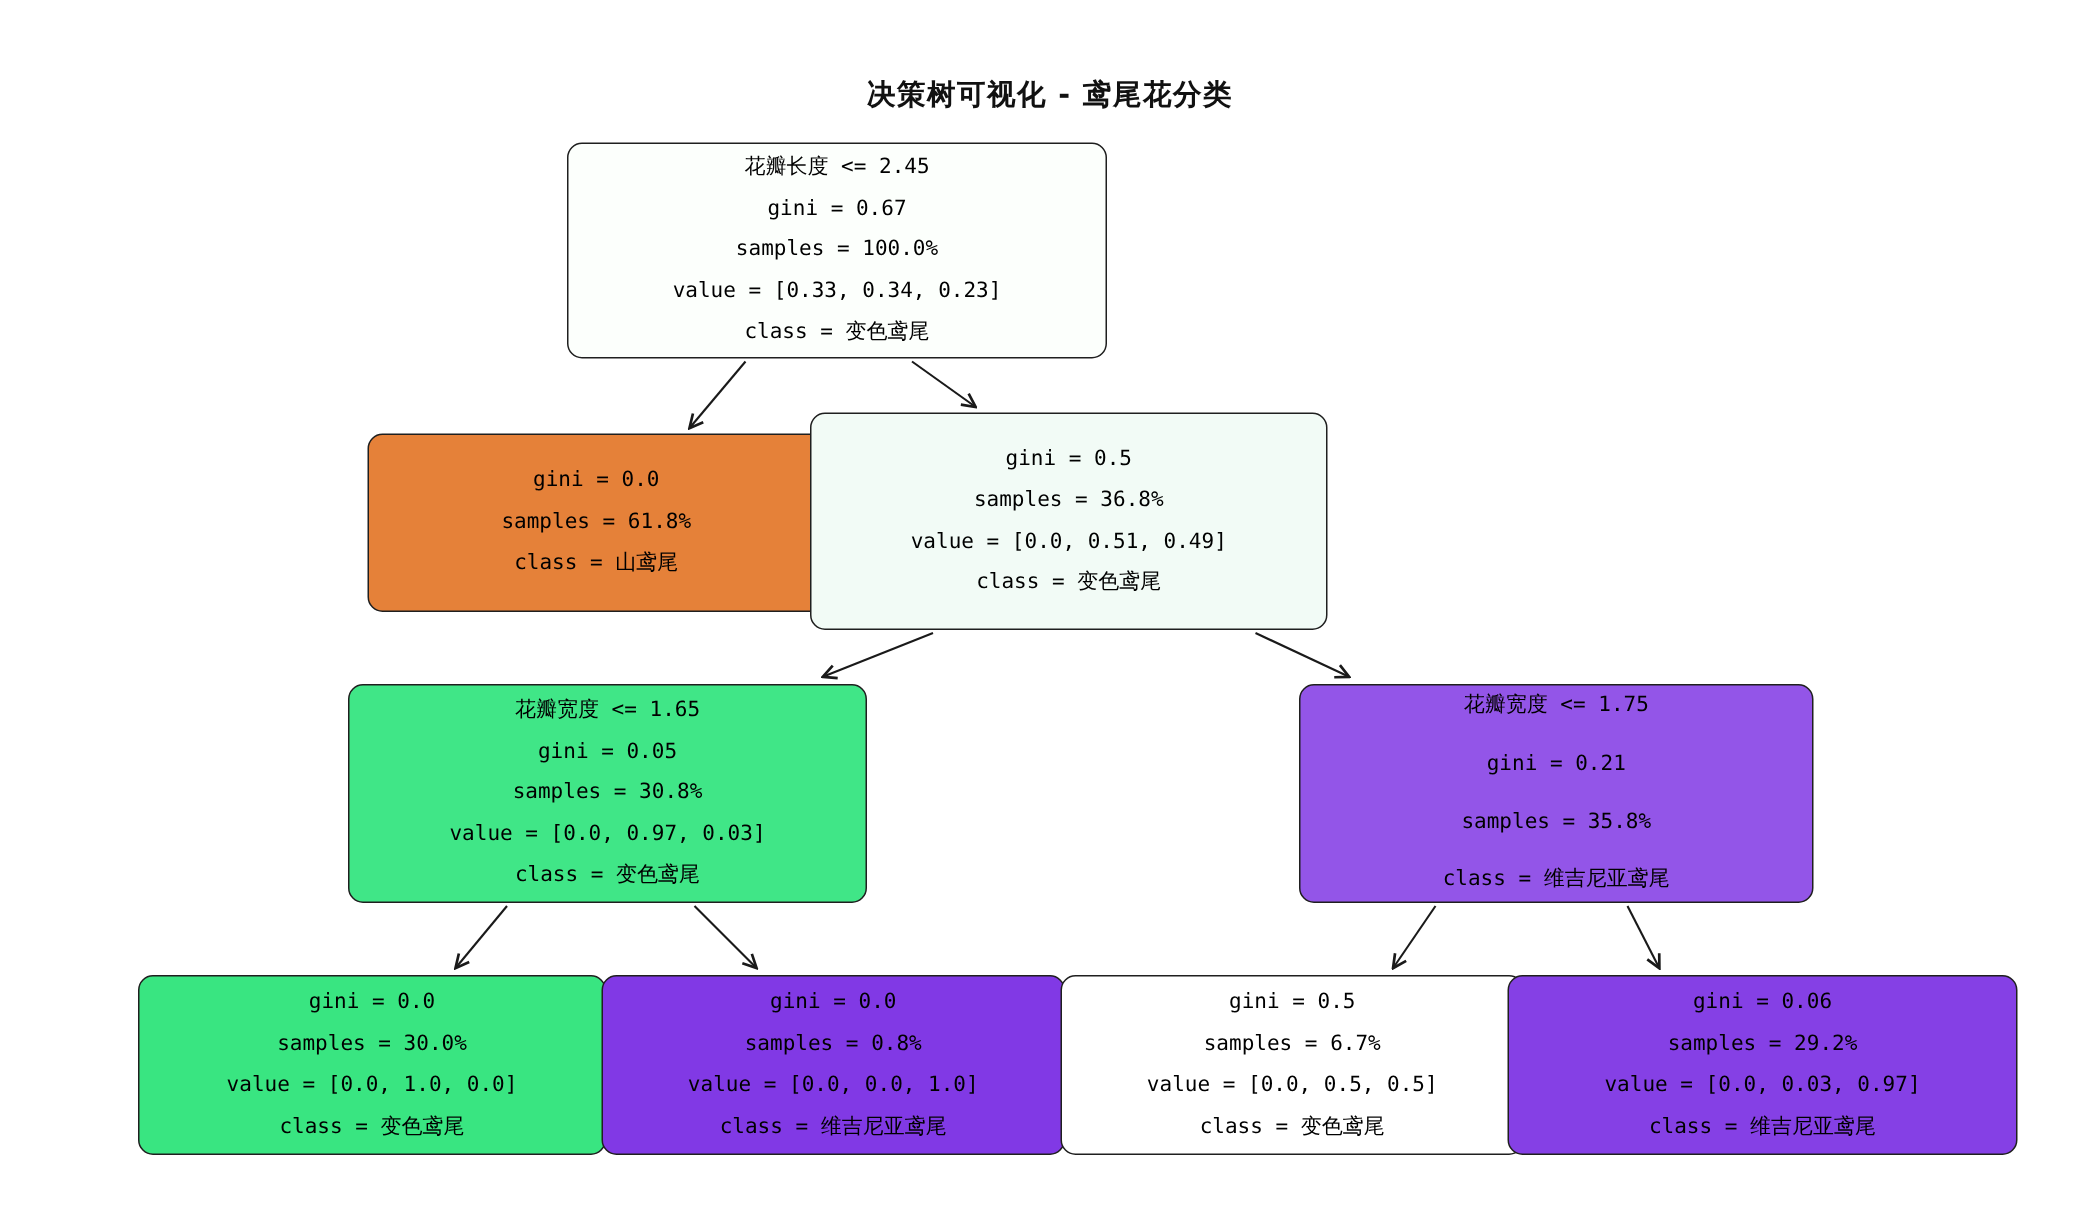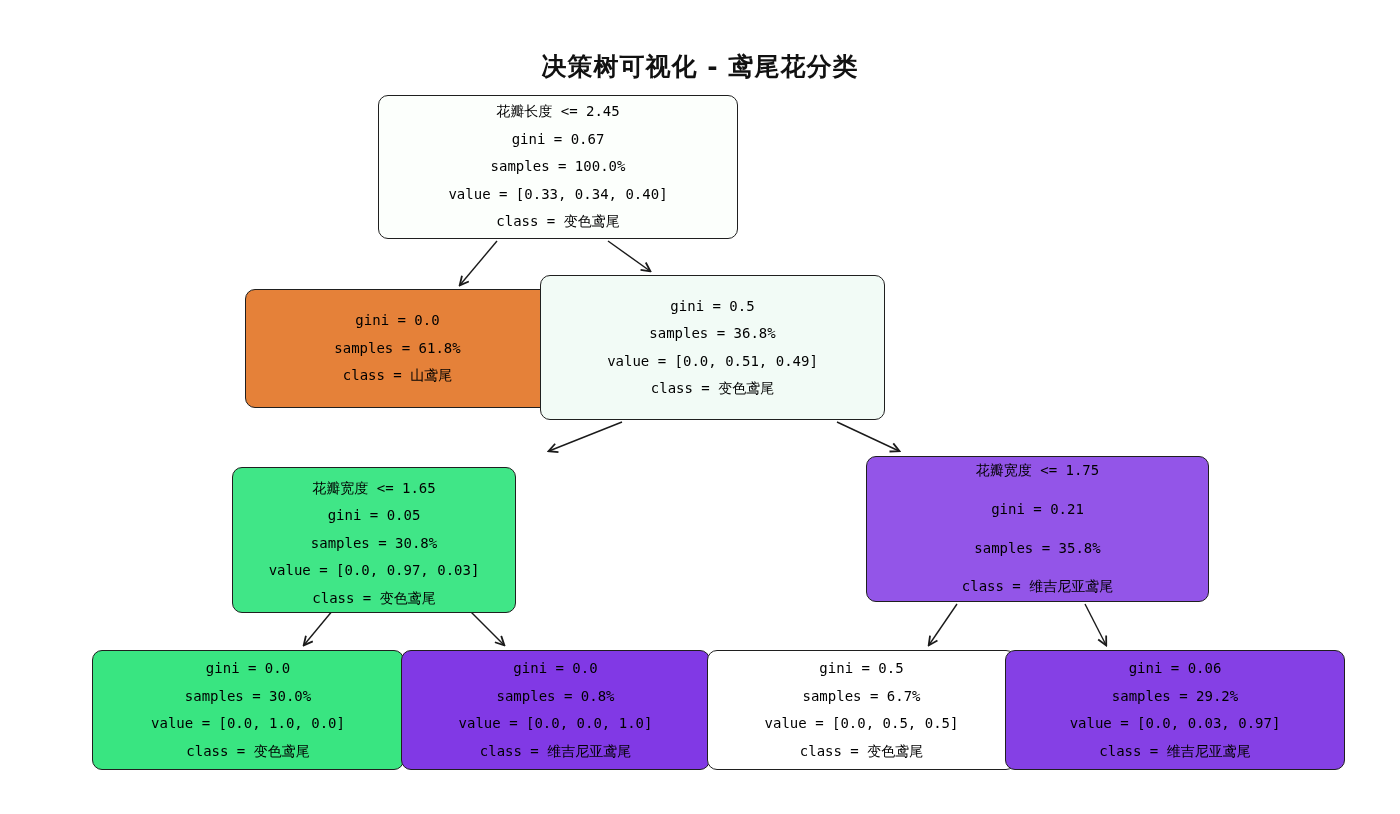--- a/index.html
+++ b/index.html
@@ -6,41 +6,41 @@
   .canvas{
     position:relative;
     width:1400px;height:814px;
     background:#ffffff;
     overflow:hidden;
     font-family:"DejaVu Sans Mono","DejaVu Sans",sans-serif;
   }
   .chart-title{
     position:absolute;left:0;right:0;top:50px;
     text-align:center;
-    font-size:25px;font-weight:600;color:#111;
+    font-size:19px;font-weight:600;color:#111;
     font-family:"DejaVu Sans","Liberation Sans",sans-serif;
     letter-spacing:1px;
   }
   .edges{position:absolute;left:0;top:0;}
   .node{
     position:absolute;
     box-sizing:border-box;
     border:1.2px solid #1f1f1f;
     border-radius:10px;
     display:flex;flex-direction:column;
     justify-content:center;align-items:center;
     text-align:center;
     font-size:14px;line-height:27.5px;
     color:#000;
     white-space:nowrap;
   }
   .n-root   {left:378px;top:95px;width:360px;height:144px;}
   .n-orange {left:245px;top:289px;width:305px;height:119px;}
   .n-l2     {left:540px;top:275px;width:345px;height:145px;}
-  .n-green3 {left:232px;top:467px;width:284px;height:146px;justify-content:flex-end;}
+  .n-green3 {left:232px;top:456px;width:346px;height:146px;}
   .n-purple3{left:866px;top:456px;width:343px;height:146px;justify-content:space-between;}
   .n-leaf1  {left:92px;top:650px;width:312px;height:120px;}
   .n-leaf2  {left:401px;top:650px;width:309px;height:120px;}
   .n-leaf3  {left:707px;top:650px;width:309px;height:120px;}
   .n-leaf4  {left:1005px;top:650px;width:340px;height:120px;}
 </style>
 </head>
 <body>
 
 <div class="canvas">
@@ -60,21 +60,21 @@
     <line x1="338" y1="604" x2="304" y2="645" stroke="#1a1a1a" stroke-width="1.4" marker-end="url(#ah)"></line>
     <line x1="463" y1="604" x2="504" y2="645" stroke="#1a1a1a" stroke-width="1.4" marker-end="url(#ah)"></line>
     <line x1="957" y1="604" x2="929" y2="645" stroke="#1a1a1a" stroke-width="1.4" marker-end="url(#ah)"></line>
     <line x1="1085" y1="604" x2="1106" y2="645" stroke="#1a1a1a" stroke-width="1.4" marker-end="url(#ah)"></line>
   </svg>
 
   <div class="node n-root" style="background-color: rgb(252, 255, 252);">
     <div>花瓣长度 &lt;= 2.45</div>
     <div>gini = 0.67</div>
     <div>samples = 100.0%</div>
-    <div>value = [0.33, 0.34, 0.40]</div>
+    <div>value = [0.33, 0.34, 0.23]</div>
     <div>class = 变色鸢尾</div>
   </div>
 
   <div class="node n-orange" style="background-color: rgb(229, 129, 57);">
     <div>gini = 0.0</div>
     <div>samples = 61.8%</div>
     <div>class = 山鸢尾</div>
   </div>
 
   <div class="node n-l2" style="background-color: rgb(242, 251, 246);">

